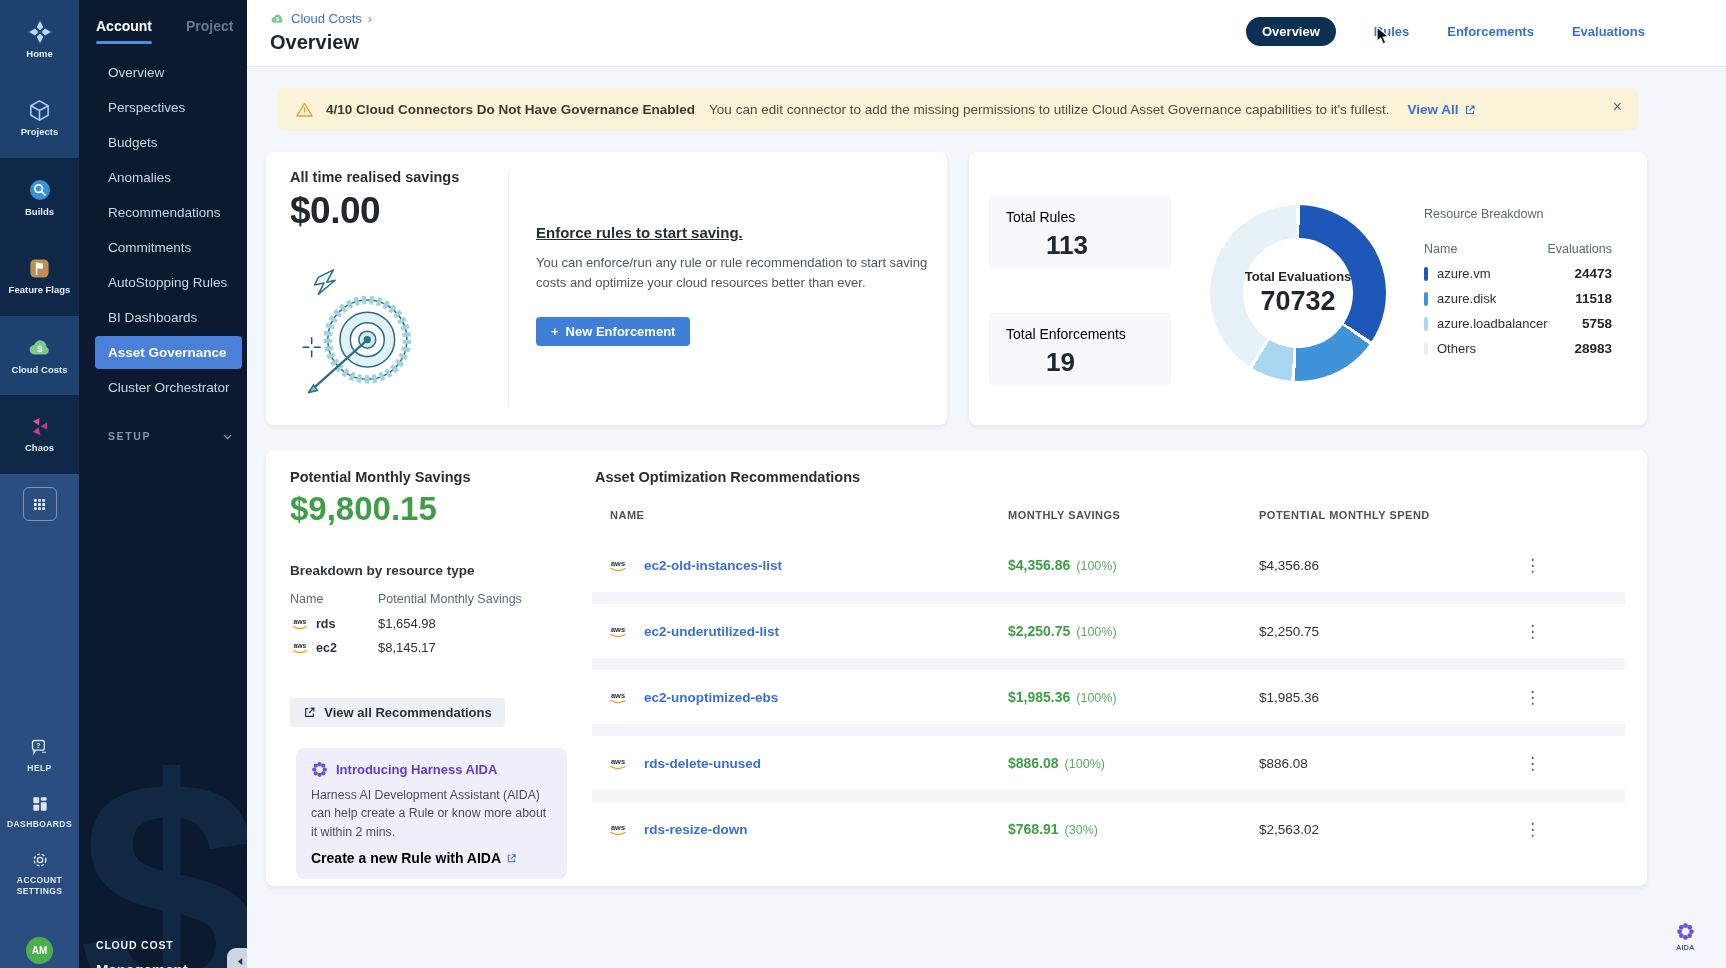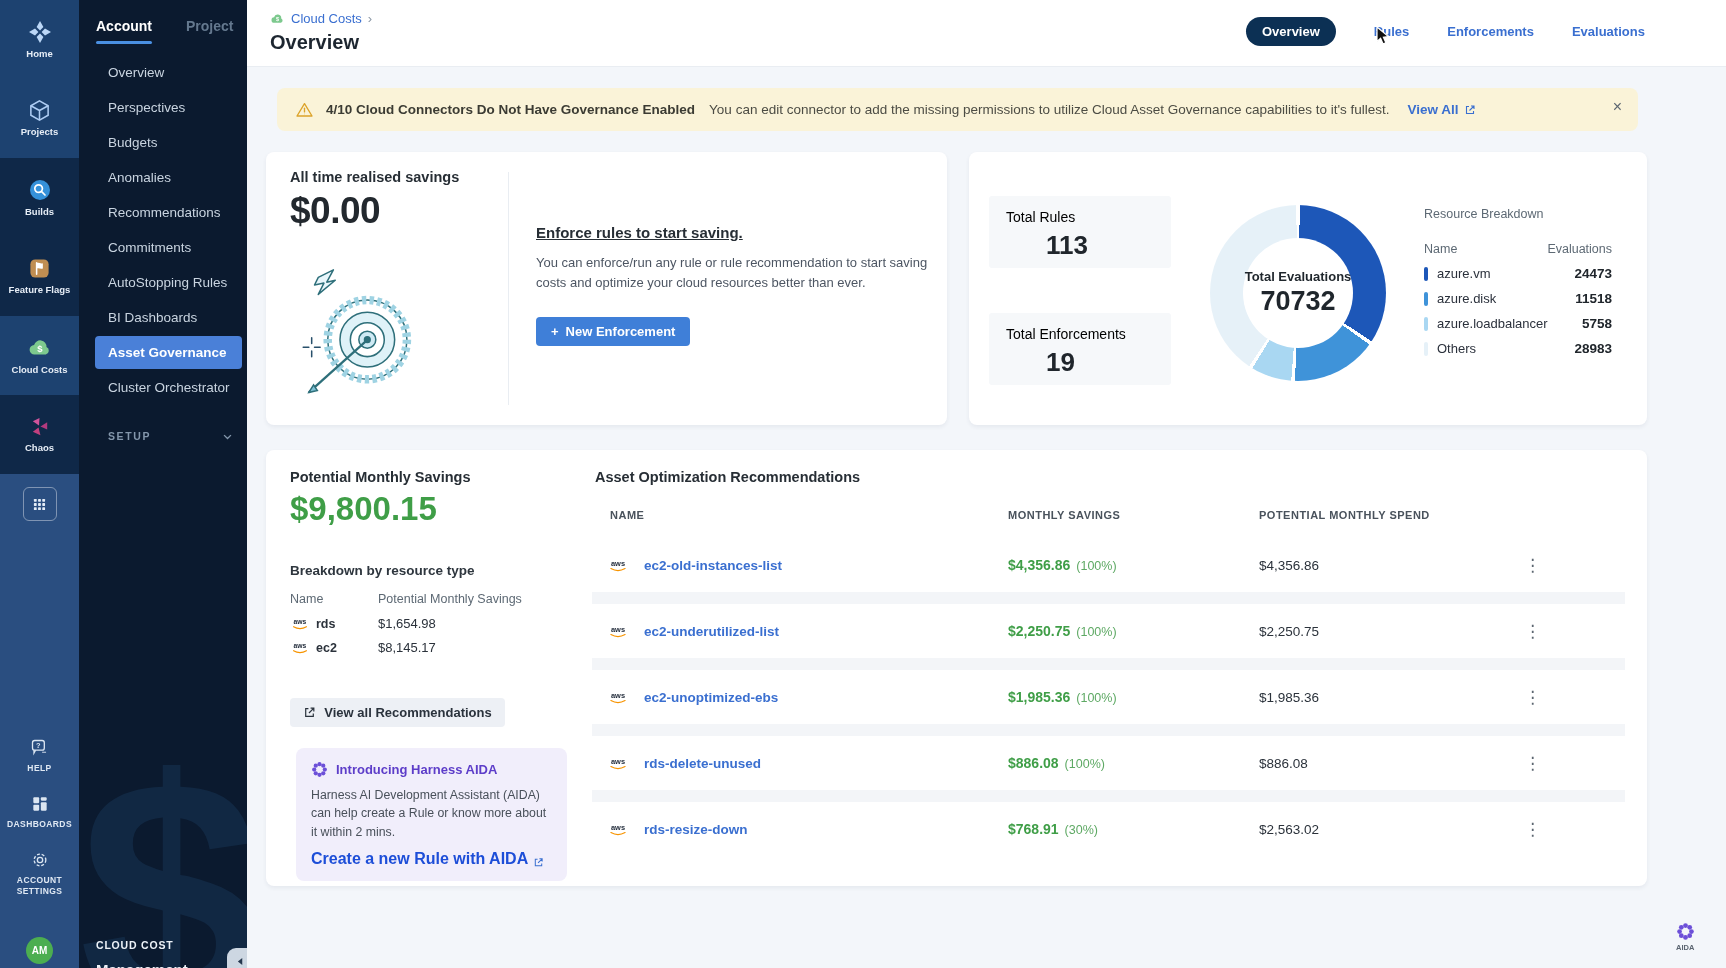--- a/index.html
+++ b/index.html
@@ -95,21 +95,21 @@
   .pot-head{position:absolute;left:24px;top:142px;display:flex;font-size:12.5px;color:#5d6974;}
   .pot-head .c1{width:88px;}
   .pot-row{position:absolute;left:24px;display:flex;align-items:center;font-size:12.5px;color:#2b323b;}
   .pot-row .c1{width:88px;display:flex;align-items:center;gap:6px;font-weight:700;}
   .pot-row .c2{font-size:13px;}
   .btn-secondary{position:absolute;left:24px;top:248px;width:215px;height:29px;background:#edf0f5;border-radius:4px;
                  display:flex;align-items:center;justify-content:center;gap:8px;font-size:13px;font-weight:700;color:#2a323c;cursor:pointer;}
   .aida-card{position:absolute;left:22px;top:298px;width:271px;background:#f1eefb;border-radius:8px;padding:13px 15px;box-sizing:border-box;margin-left:8px;}
   .aida-head{display:flex;align-items:center;gap:8px;font-size:13px;font-weight:700;color:#5d3dc9;}
   .aida-body{margin-top:8px;font-size:12.3px;color:#49505a;line-height:1.5;}
-  .aida-link{margin-top:9px;display:flex;align-items:flex-end;gap:5px;font-size:16px;font-weight:600;color:#1d4ed8;cursor:pointer;}
+  .aida-link{margin-top:9px;display:flex;align-items:center;gap:5px;font-size:14px;font-weight:600;color:#000000;cursor:pointer;}
 
   .rec-area{position:absolute;left:326px;top:0;width:1033px;height:436px;}
   .rec-title{position:absolute;left:3px;top:19px;font-size:14.5px;font-weight:700;color:#272e35;}
   .rec-head{position:absolute;top:59px;left:0;right:0;font-size:11px;font-weight:700;color:#49525c;letter-spacing:.5px;}
   .rec-head span{position:absolute;top:0;}
   .rec-rows{position:absolute;left:0;right:0;top:88px;height:318px;background:#f3f5f8;}
   .rec-row{position:relative;height:54px;background:#fff;margin-bottom:12px;}
   .rec-row:last-child{margin-bottom:0;}
   .cell{position:absolute;top:50%;transform:translateY(-50%);}
   .rec-name{left:52px;font-size:13.5px;font-weight:700;color:#3a6fd0;cursor:pointer;}

